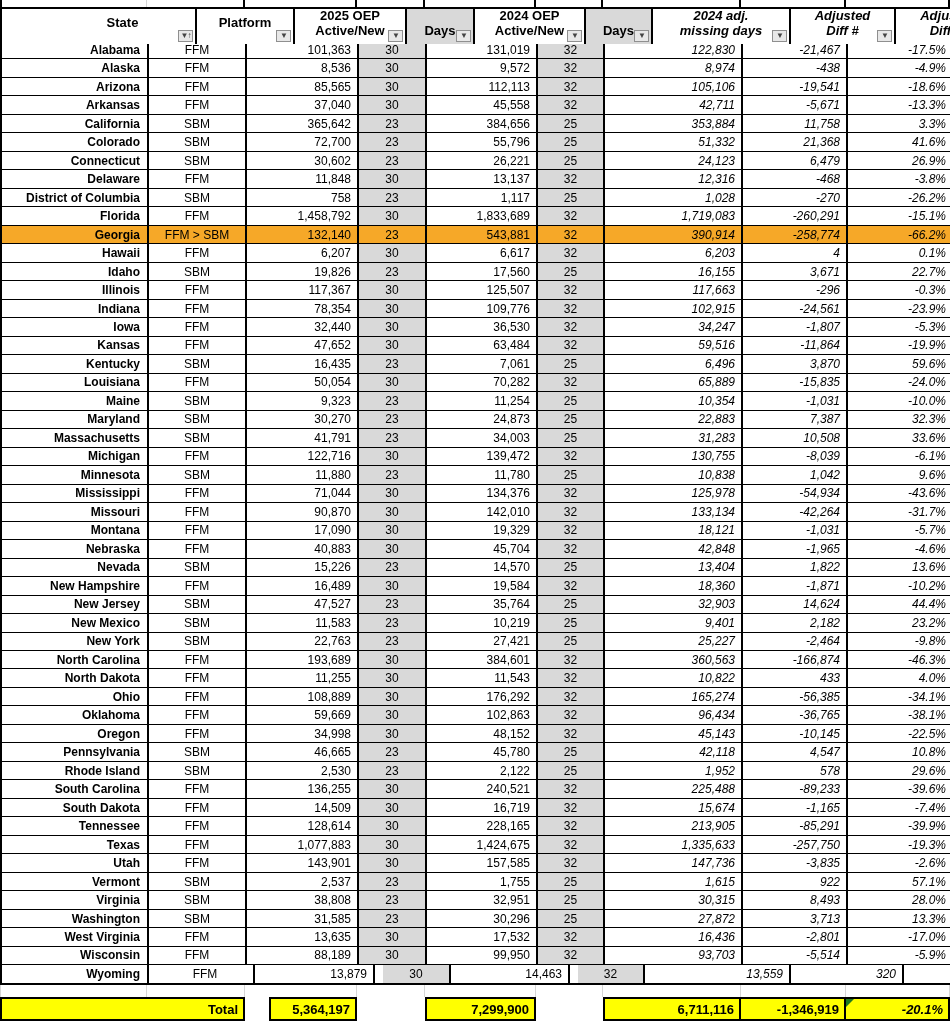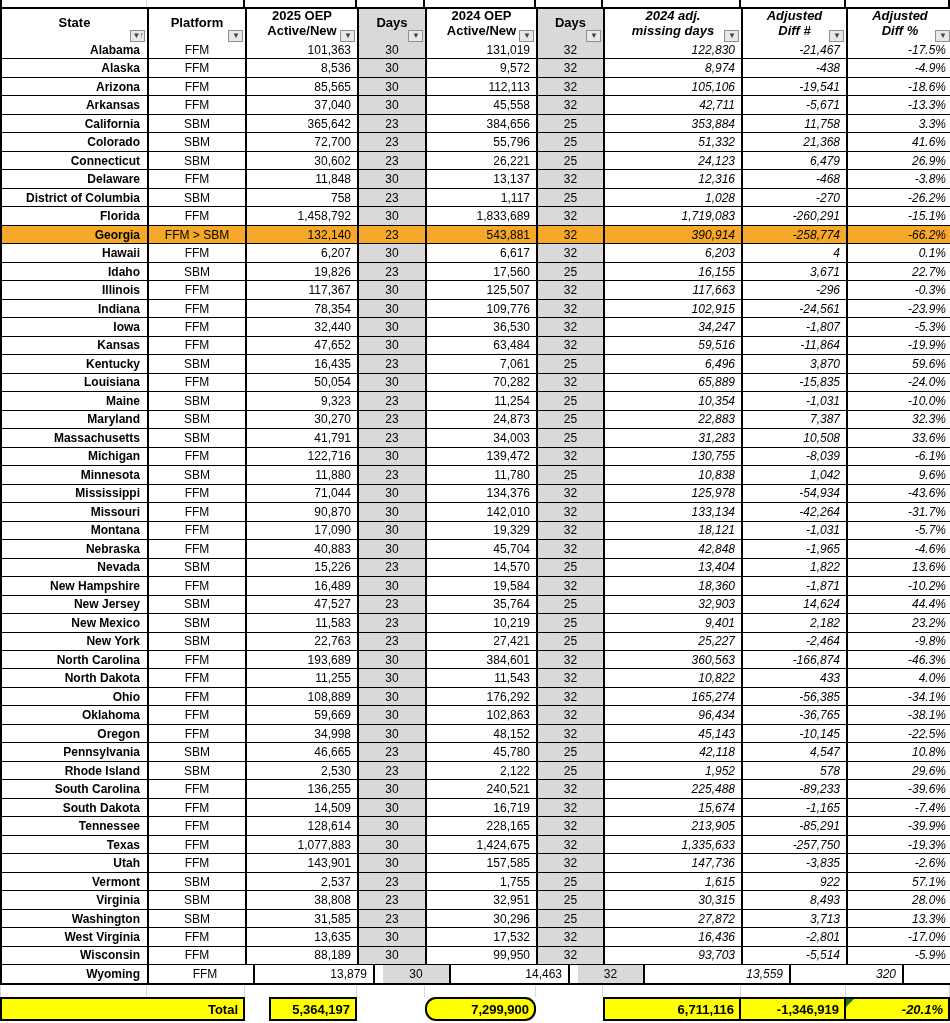--- a/index.html
+++ b/index.html
@@ -12,29 +12,29 @@
   }
 
   
   .topstrip { height: 7px; }
   .topstrip .tick { border-right: 2px solid #000; }
   .topstrip .tick:first-child { border-right: 1px solid var(--lightgrid); border-left: 2px solid #000; }
 
   
   .grid-table { border: 2px solid #000; height: 978px; display: flex; flex-direction: column; }
 
-  .header { height: 32px; border-bottom: 3px solid #0f766e; }
+  .header { height: 32px; border-bottom: 3px solid #0f766e; margin-left: 48px; }
   .hcell {
     position: relative; border-right: 2px solid #000;
     display: flex; align-items: center; justify-content: center;
     font-weight: bold; font-size: 13px; line-height: 1.12;
     text-align: center; white-space: pre-line; background: #fff;
   }
   .hcell:last-child { border-right: none; }
-  .hcell.days { background: var(--days); }
+  .hcell.days { background: var(--days); align-items: flex-end; }
   .hcell.it { font-style: italic; }
   .hcell .hlabel { margin-bottom: 6px; }
   .filterbtn {
     position: absolute; right: 2px; bottom: 2px;
     min-width: 15px; height: 12px; padding: 0 1px;
     background: #e8e8e8; border: 1px solid #8f8f8f;
     font-size: 8px; line-height: 10px; color: #444; text-align: center;
     font-style: normal; font-weight: normal; letter-spacing: -1px;
   }
 
@@ -62,21 +62,21 @@
   
   .trow { height: 24px; }
   .tblock {
     background: var(--yellow); border: 2px solid #000; position: relative;
     display: flex; align-items: center; justify-content: flex-end;
     font-weight: bold; font-size: 13px; padding-right: 5px; white-space: nowrap;
   }
   .ml { margin-left: -2px; }
   .t-it { font-style: italic; }
   .gc12 { grid-column: 1 / 3; padding-left: 48px; }
-  .gc3 { grid-column: 3; margin-left: 24px; } .gc4 { grid-column: 4; } .gc5 { grid-column: 5; border-radius: 11px; }
+  .gc3 { grid-column: 3; margin-left: 24px; } .gc4 { grid-column: 4; } .gc5 { grid-column: 5; }
   .gc6 { grid-column: 6; } .gc7 { grid-column: 7; padding-left: 37px; } .gc8 { grid-column: 8; }
   .gc9 { grid-column: 9; }
   .t-gap { background: #fff; }
   .flag {
     position: absolute; left: 0; top: 0; width: 0; height: 0;
     border-top: 8px solid var(--flag); border-right: 8px solid transparent;
   }
 </style>
 </head>
 <body>

